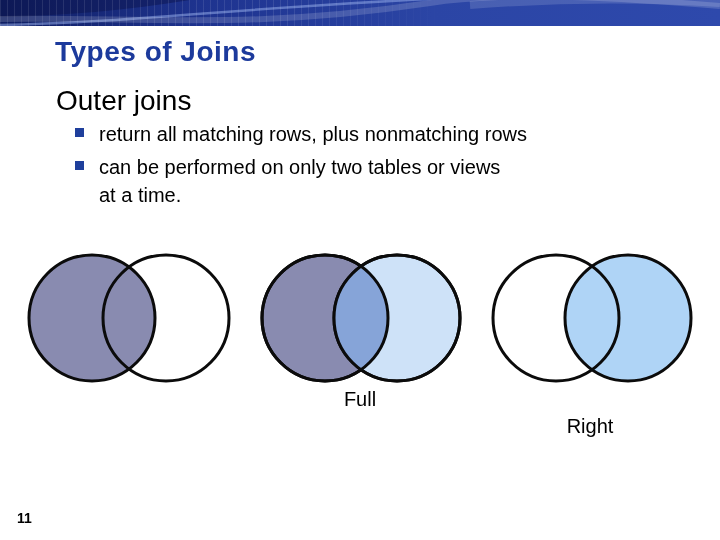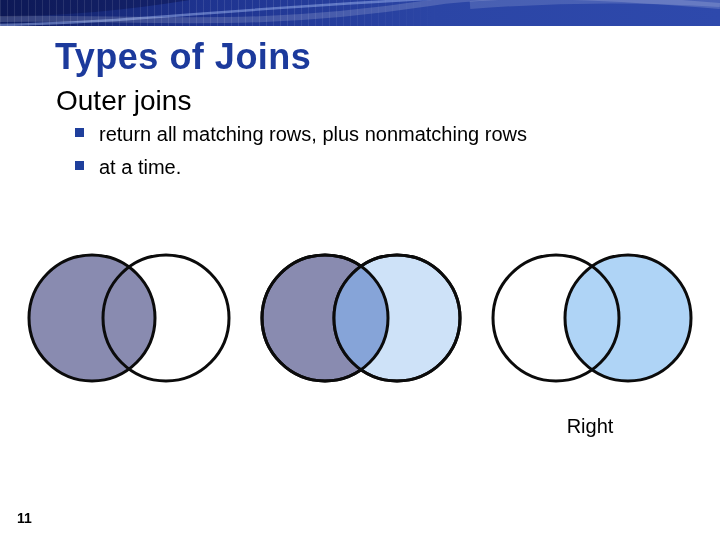--- a/index.html
+++ b/index.html
@@ -9,21 +9,21 @@
   
   .banner{position:absolute;left:0;top:0;width:720px;height:26px;
     background:linear-gradient(90deg,#101F63 0%,#1E338F 28%,#2B45A5 60%,#2E49AC 100%);}
   .banner svg{position:absolute;left:0;top:0;}
   .banner-stripes{position:absolute;left:0;top:0;height:100%;width:62%;
     background:repeating-linear-gradient(90deg,rgba(255,255,255,0.10) 0 1.5px,rgba(255,255,255,0) 1.5px 7px);
     -webkit-mask-image:linear-gradient(90deg,#000 65%,transparent 100%);
             mask-image:linear-gradient(90deg,#000 65%,transparent 100%);}
 
   .title{position:absolute;left:55px;top:36px;margin:0;
-    font-size:36px;font-weight:bold;color:#1C3A9C;letter-spacing:0.5px;}
+    font-size:28px;font-weight:bold;color:#1C3A9C;letter-spacing:0.5px;}
 
   .content{position:absolute;left:56px;top:87px;width:500px;color:#000;}
   .heading{font-size:28px;line-height:28px;}
   .bullet-item{position:relative;margin-top:5px;padding-left:43px;}
   .bullet-sq{position:absolute;left:19px;top:8px;width:9px;height:9px;background:#1F3F9C;display:block;}
   .bullet-line{font-size:20px;line-height:28px;}
 
   .venn-svg{position:absolute;left:0;top:228px;}
   .circ{stroke:#0b0b0b;stroke-width:3;}
 
@@ -55,20 +55,21 @@
   <div class="content">
     <div class="heading">Outer joins</div>
 
     <div class="bullet-item">
       <span class="bullet-sq"></span>
       <div class="bullet-line">return all matching rows, plus nonmatching rows</div>
     </div>
 
     <div class="bullet-item">
       <span class="bullet-sq"></span>
+      <div class="bullet-line">can be performed on only two tables or views</div>
       <div class="bullet-line">at a time.</div>
     </div>
   </div>
 
   <svg class="venn-svg" width="720" height="180" viewBox="0 0 720 180">
     <defs>
       <clipPath id="clipFullLeft">
           <circle cx="325" cy="90" r="63"></circle>
         </clipPath>
     </defs>
@@ -85,17 +86,18 @@
       <circle class="circ" cx="325" cy="90" r="63" fill="none"></circle>
       <circle class="circ" cx="397" cy="90" r="63" fill="none"></circle>
     </g>
 
     <g>
       <circle class="circ" cx="628" cy="90" r="63" fill="#AFD4F6"></circle>
       <circle class="circ" cx="556" cy="90" r="63" fill="none"></circle>
     </g>
   </svg>
 
+  <div class="venn-label full">Full</div>
   <div class="venn-label right">Right</div>
 
   <div class="page-number">11</div>
 
 </div>
 
 </body></html>

